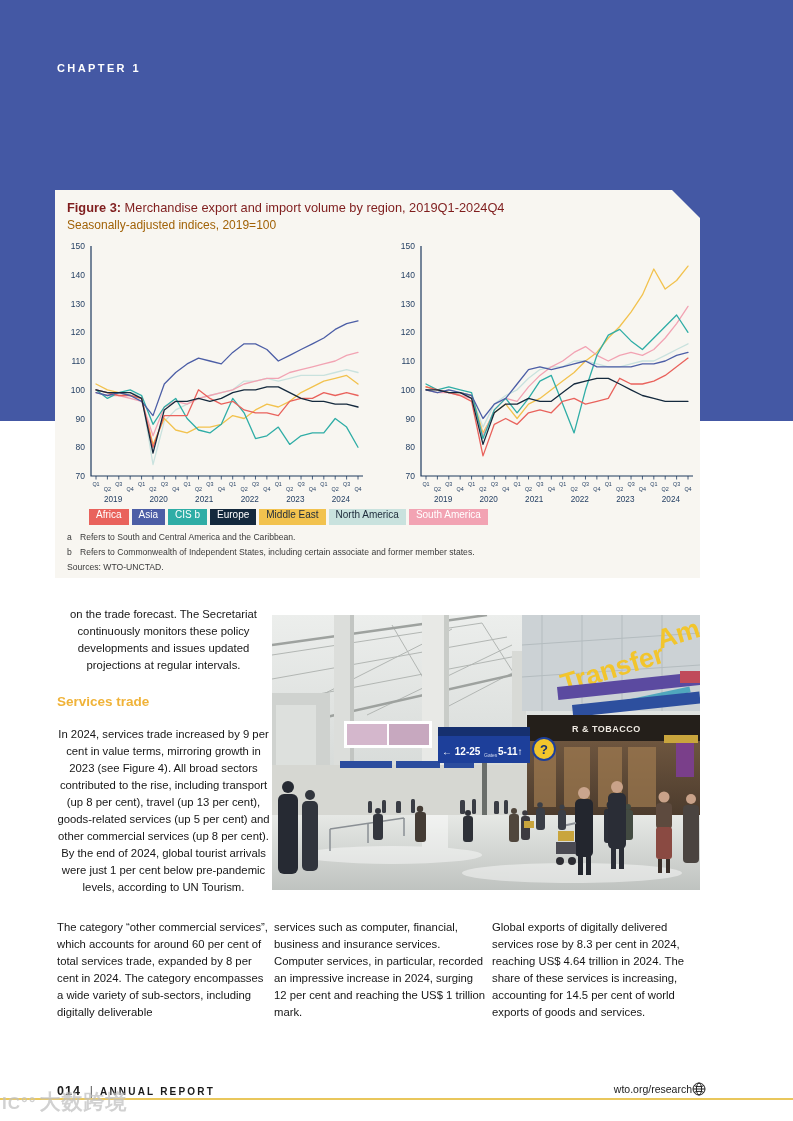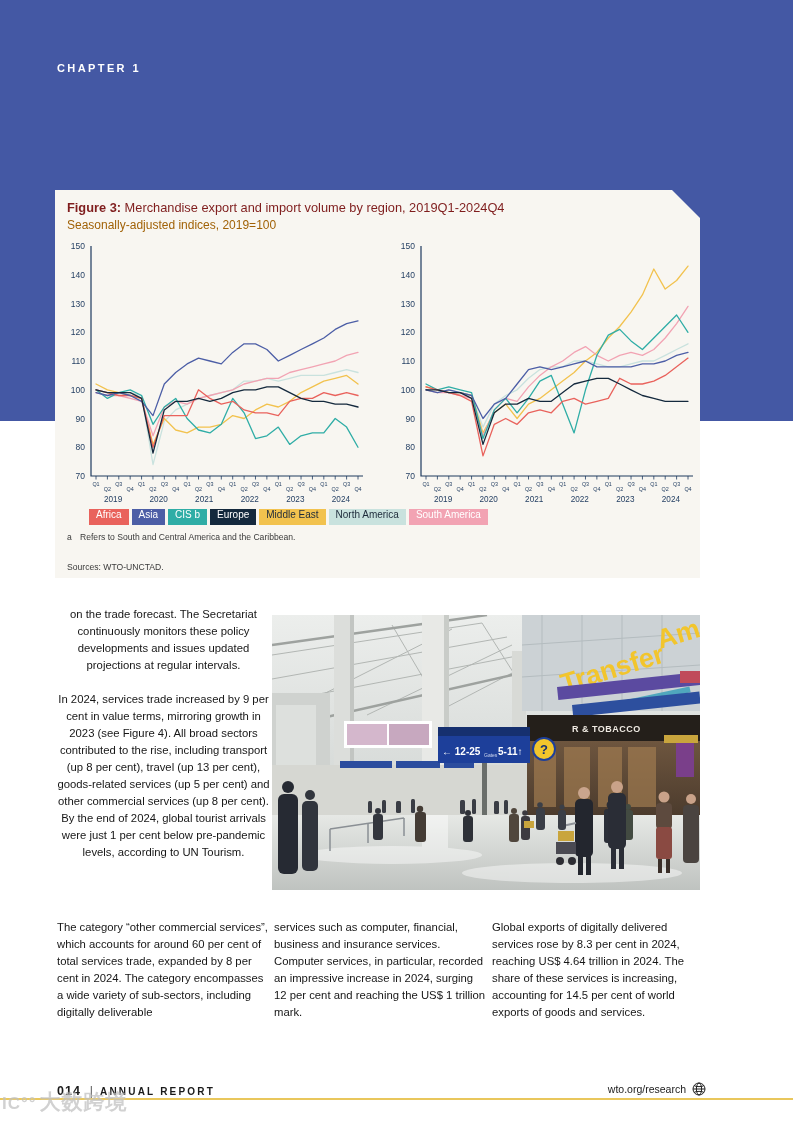--- a/index.html
+++ b/index.html
@@ -34,21 +34,21 @@
   .col2{left:274px;top:919px;width:214px;}
   .col3{left:492px;top:919px;width:216px;}
   
   .photo{position:absolute;left:272px;top:615px;width:428px;height:275px;overflow:hidden;}
   
   .footer-left{position:absolute;left:57px;top:1081px;color:#1a1a1a;}
   .footer-left .num{font-weight:bold;font-size:12.5px;letter-spacing:1px;}
   .footer-left .sep{font-size:12px;color:#555;margin:0 7px 0 9px;}
   .footer-left .rep{font-size:10px;font-weight:bold;letter-spacing:2.2px;}
   .footer-right{position:absolute;right:87px;top:1082px;font-size:10.5px;color:#1a1a1a;
-                display:flex;align-items:center;gap:6px;}
+                display:flex;align-items:center;}
   .yellow-rule{position:absolute;left:0;top:1098px;width:793px;height:2px;background:#e9c75c;}
   .watermark{position:absolute;left:2px;top:1088px;font-size:21px;font-weight:bold;
              color:rgba(140,140,140,0.40);letter-spacing:1px;
              text-shadow:0 0 1px rgba(255,255,255,0.6);}
   .watermark .wm-logo{font-size:17px;margin-right:3px;}
 </style>
 </head>
 <body>
 
 <div class="page">
@@ -208,25 +208,29 @@
         <path d="M39.0 153.8 L50.4 153.8 L61.8 156.6 L73.2 156.6 L84.6 162.4 L96.0 208.4 L107.3 176.8 L118.7 168.1 L130.1 168.1 L141.5 162.4 L152.9 165.3 L164.3 165.3 L175.7 156.6 L187.1 148.0 L198.5 145.1 L209.9 142.3 L221.3 142.3 L232.7 148.0 L244.0 153.8 L255.4 159.5 L266.8 162.4 L278.2 165.3 L289.6 165.3 L301.0 165.3" stroke="#14293d" stroke-width="1.3" fill="none" stroke-linejoin="round" stroke-linecap="round"></path>
       </svg>
 
     <div class="legend-row">
       <span class="chip" style="background: rgb(233, 98, 92); color: rgb(255, 255, 255);">Africa</span><span class="chip" style="background: rgb(76, 94, 166); color: rgb(255, 255, 255);">Asia</span><span class="chip" style="background: rgb(47, 173, 166); color: rgb(255, 255, 255);">CIS b</span><span class="chip" style="background: rgb(20, 41, 61); color: rgb(255, 255, 255);">Europe</span><span class="chip" style="background: rgb(242, 194, 78); color: rgb(29, 42, 58);">Middle East</span><span class="chip" style="background: rgb(201, 226, 222); color: rgb(29, 42, 58);">North America</span><span class="chip" style="background: rgb(242, 163, 179); color: rgb(255, 255, 255);">South America</span>
     </div>
 
     <div class="footnote fn-a">
       <span class="mk">a</span><span>Refers to South and Central America and the Caribbean.</span>
     </div>
+    <div class="footnote fn-b">
+      <span class="mk">b</span><span>Refers to Commonwealth of Independent States, including certain associate and former member states.</span>
+    </div>
     <div class="sources">Sources: WTO-UNCTAD.</div>
   </div>
 
   <div class="col col-left">
     <p>on the trade forecast. The Secretariat continuously monitors these policy developments and issues updated projections at regular intervals.</p>
+    <div class="services-head">Services trade</div>
     <p>In 2024, services trade increased by 9 per cent in value terms, mirroring growth in 2023 (see Figure 4). All broad sectors contributed to the rise, including transport (up 8 per cent), travel (up 13 per cent), goods-related services (up 5 per cent) and other commercial services (up 8 per cent). By the end of 2024, global tourist arrivals were just 1 per cent below pre-pandemic levels, according to UN Tourism.</p>
   </div>
 
   <div class="photo">
     <svg width="428" height="275" viewBox="0 0 428 275">
       <defs>
         <linearGradient id="ceil" x1="0" y1="0" x2="0" y2="1">
           <stop offset="0" stop-color="#eceeec"></stop>
             <stop offset="1" stop-color="#d2d6d4"></stop>
         </linearGradient>

